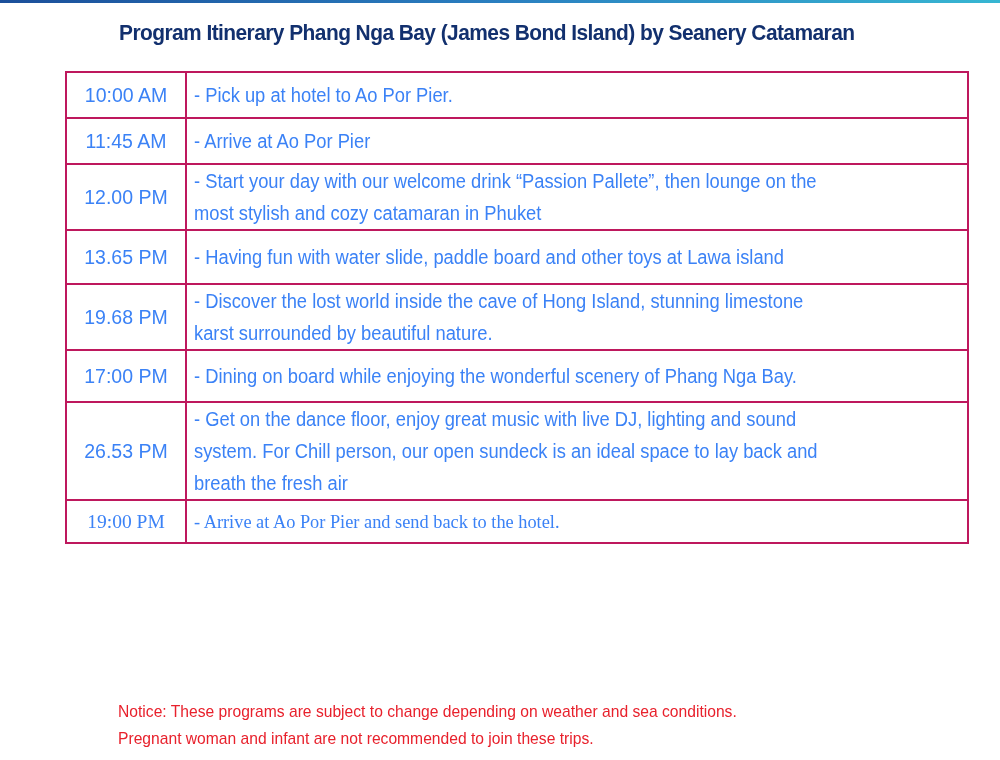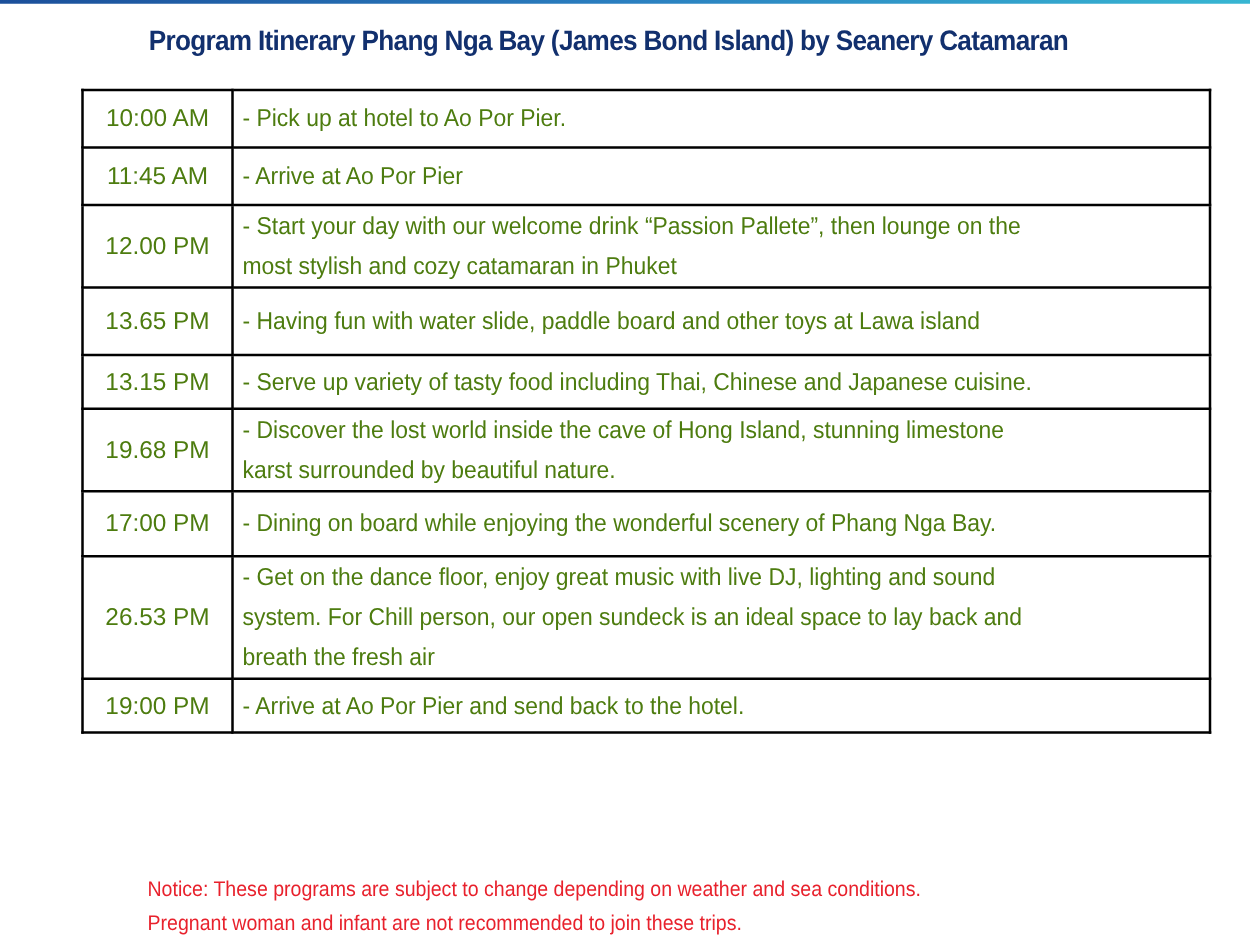--- a/index.html
+++ b/index.html
@@ -17,22 +17,22 @@
     position: absolute; left: 119px; top: 20px; width: 860px;
     font-family: "Liberation Sans", sans-serif;
     font-weight: bold; font-size: 22.5px; letter-spacing: -0.6px;
     color: #12306e; white-space: nowrap; transform: scaleX(0.93); transform-origin: left top;
   }
   table.itin {
     position: absolute; left: 65px; top: 71px; width: 904px;
     border-collapse: collapse; table-layout: fixed;
   }
   table.itin td {
-    border: 2px solid #000000;
-    font-size: 19.5px; line-height: 32px; color: #4d7c0f;
+    border: 2px solid #be185d;
+    font-size: 19.5px; line-height: 32px; color: #3b82f6;
     padding: 0;
   }
   td.time { width: 118px; text-align: center; vertical-align: middle; }
   td.desc { padding-left: 7px !important; padding-right: 6px !important; vertical-align: middle; }
   .desc-text { display: block; transform: scaleX(0.94); transform-origin: left center; white-space: nowrap; }
   .notice {
     position: absolute; left: 118px; top: 698px; width: 760px;
     color: #e8212c; font-size: 17px; line-height: 27px;
     transform: scaleX(0.92); transform-origin: left top; white-space: nowrap;
   }
@@ -64,26 +64,20 @@
           <span class="desc-text">- Start your day with our welcome drink “Passion Pallete”, then lounge on the</span>
           <span class="desc-text">most stylish and cozy catamaran in Phuket</span>
         </td>
       </tr>
       <tr style="height: 54px;">
         <td class="time">13.65 PM</td>
         <td class="desc">
           <span class="desc-text">- Having fun with water slide, paddle board and other toys at Lawa island</span>
         </td>
       </tr>
-      <tr style="height: 43px;">
-        <td class="time">13.15 PM</td>
-        <td class="desc">
-          <span class="desc-text">- Serve up variety of tasty food including Thai, Chinese and Japanese cuisine.</span>
-        </td>
-      </tr>
       <tr style="height: 62px;">
         <td class="time">19.68 PM</td>
         <td class="desc">
           <span class="desc-text">- Discover the lost world inside the cave of Hong Island, stunning limestone</span>
           <span class="desc-text">karst surrounded by beautiful nature.</span>
         </td>
       </tr>
       <tr style="height: 52px;">
         <td class="time">17:00 PM</td>
         <td class="desc">
@@ -91,21 +85,21 @@
         </td>
       </tr>
       <tr style="height: 95px;">
         <td class="time">26.53 PM</td>
         <td class="desc">
           <span class="desc-text">- Get on the dance floor, enjoy great music with live DJ, lighting and sound</span>
           <span class="desc-text">system. For Chill person, our open sundeck is an ideal space to lay back and</span>
           <span class="desc-text">breath the fresh air</span>
         </td>
       </tr>
-      <tr style="height: 43px;">
+      <tr style="height: 43px; font-family: Liberation Serif, serif;">
         <td class="time">19:00 PM</td>
         <td class="desc">
           <span class="desc-text">- Arrive at Ao Por Pier and send back to the hotel.</span>
         </td>
       </tr>
     </tbody>
 </table>
 
 <div class="notice">
   <div>Notice: These programs are subject to change depending on weather and sea conditions.</div>

